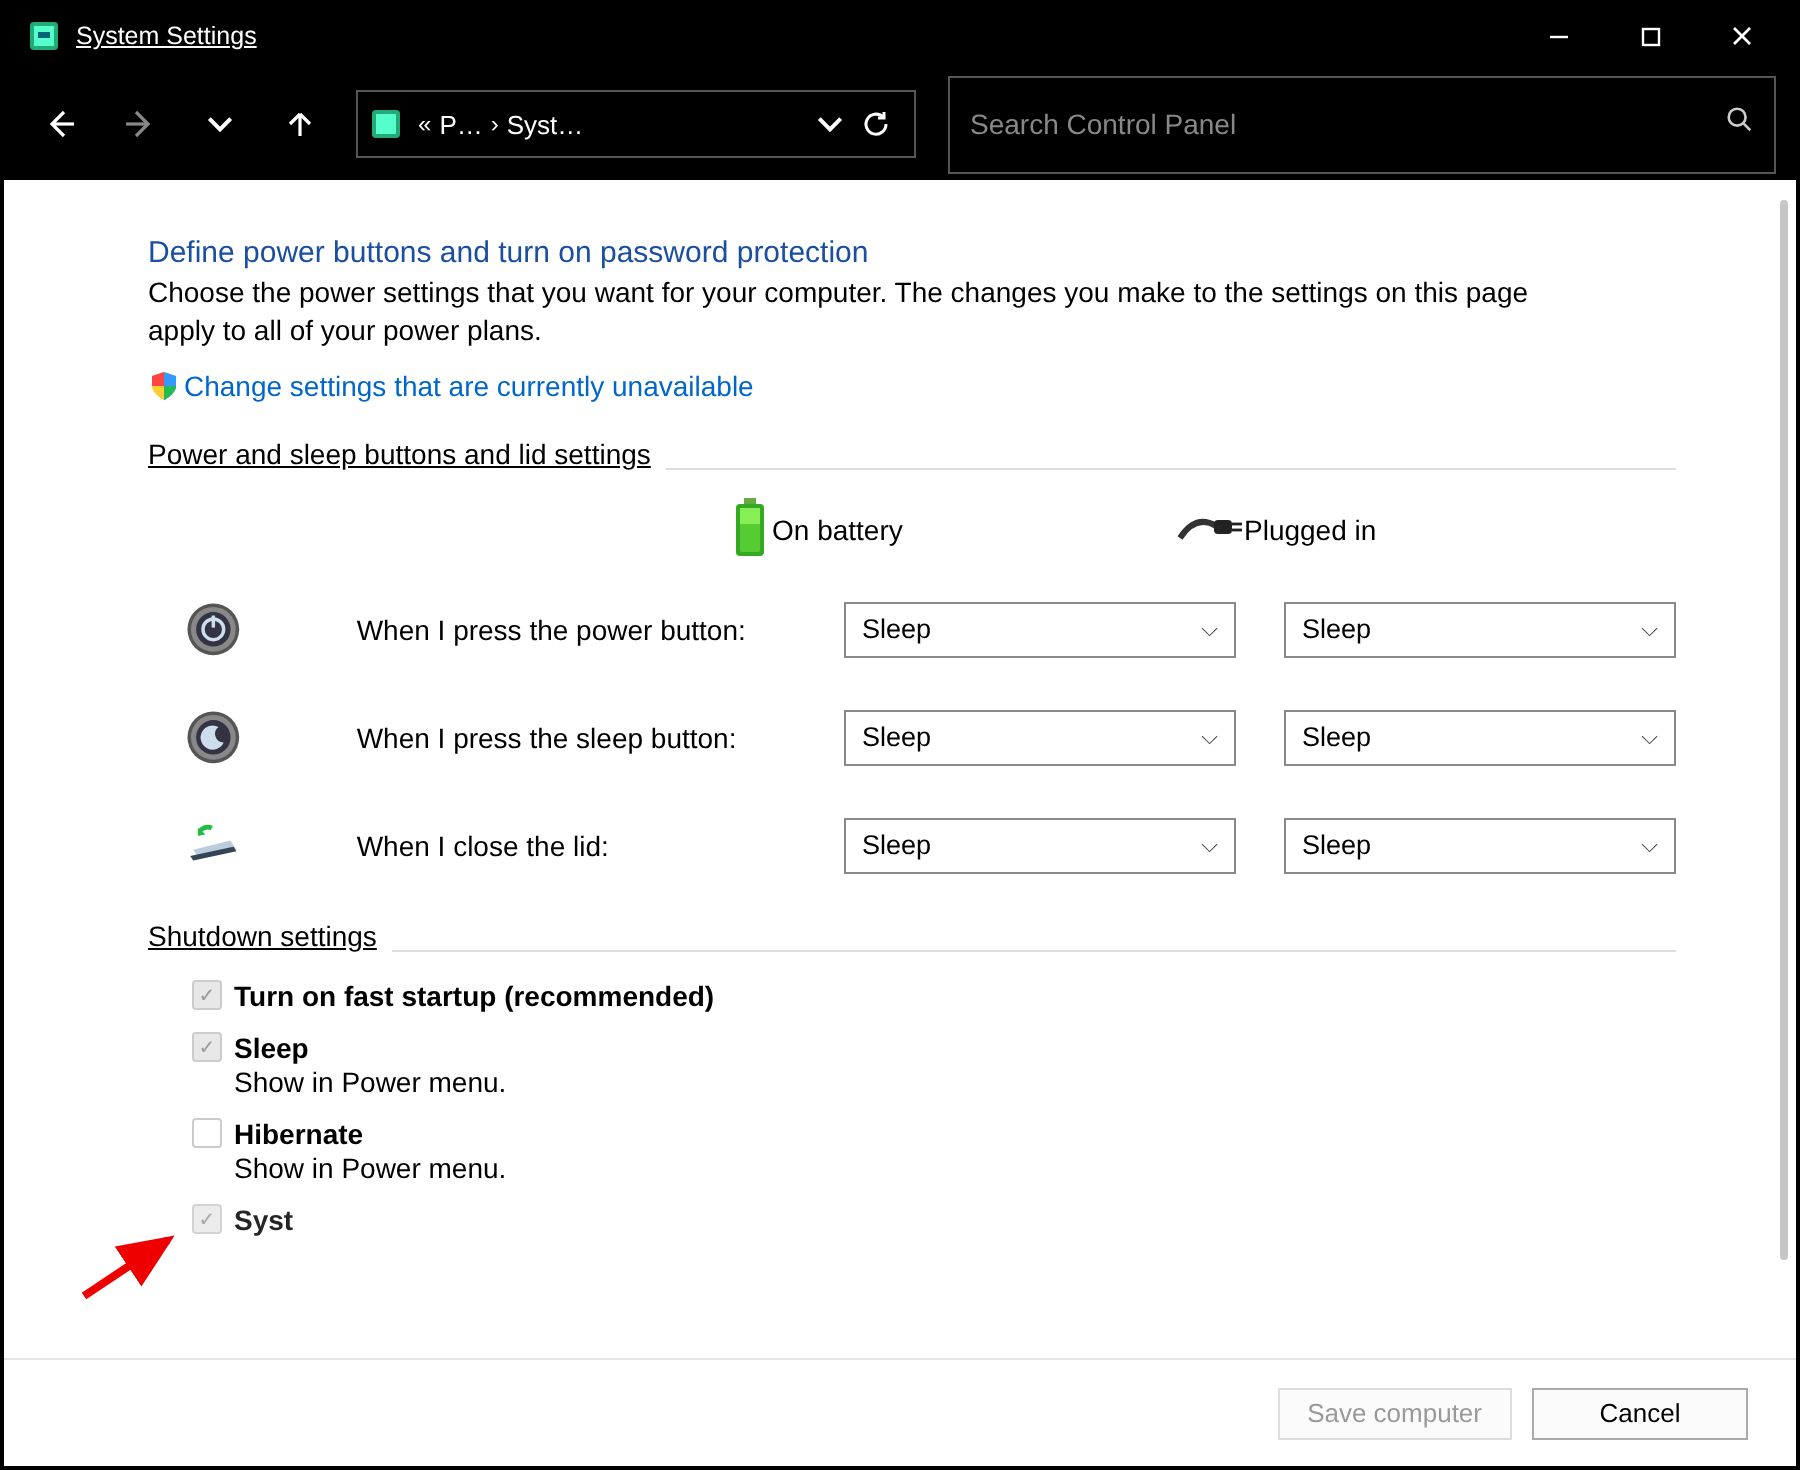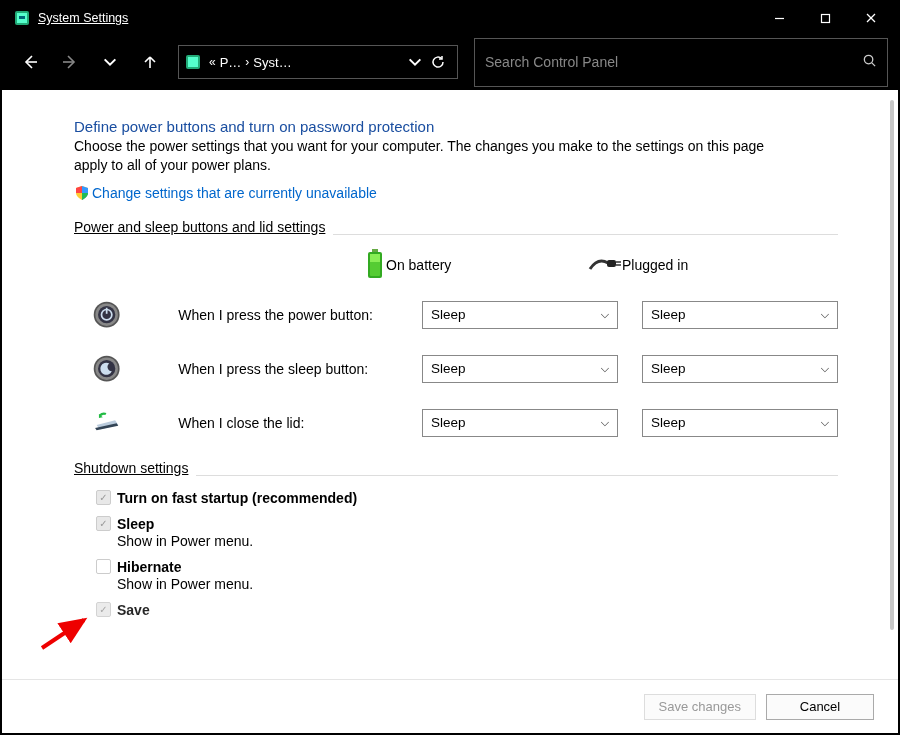--- a/index.html
+++ b/index.html
@@ -271,36 +271,36 @@
     <div class="chk-item">
       <div class="chk-row">
         <span class="chk disabled" style="background:#fff"></span>
         <span class="chk-label disabled">Hibernate</span>
       </div>
       <div class="chk-desc">Show in Power menu.</div>
     </div>
     <div class="chk-item" style="opacity:.85">
       <div class="chk-row">
         <span class="chk disabled">✓</span>
-        <span class="chk-label disabled">Save</span>
+        <span class="chk-label disabled">Syst</span>
       </div>
     </div>
   </div>
 </div>
 
 <svg class="red-arrow" width="55" height="40">
   <defs>
         <marker id="ah" markerWidth="8" markerHeight="8" refX="6" refY="3" orient="auto">
           <path d="M0 0 L7 3 L0 6 Z" fill="#e00"></path>
         </marker>
       </defs>
   <line x1="4" y1="36" x2="46" y2="8" stroke="#e00" stroke-width="4" marker-end="url(#ah)"></line>
 </svg>
 
 <div class="scroll-indicator">
       <div class="thumb"></div>
     </div>
 
 <div class="footer">
-  <div class="btn disabled">Save changes</div>
+  <div class="btn disabled">Save computer</div>
   <div class="btn">Cancel</div>
 </div>
 </div>
 
 </body></html>

